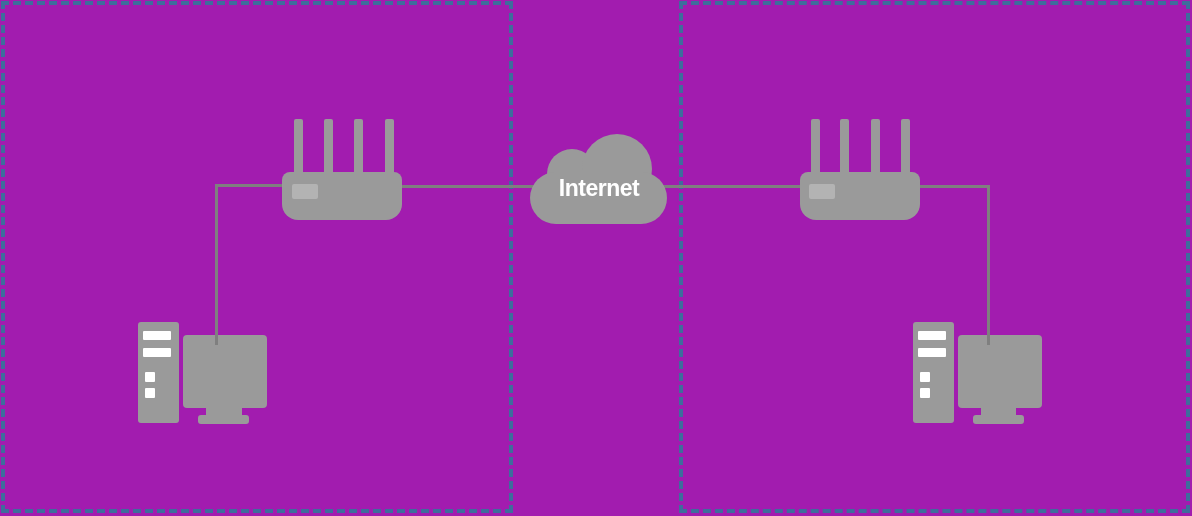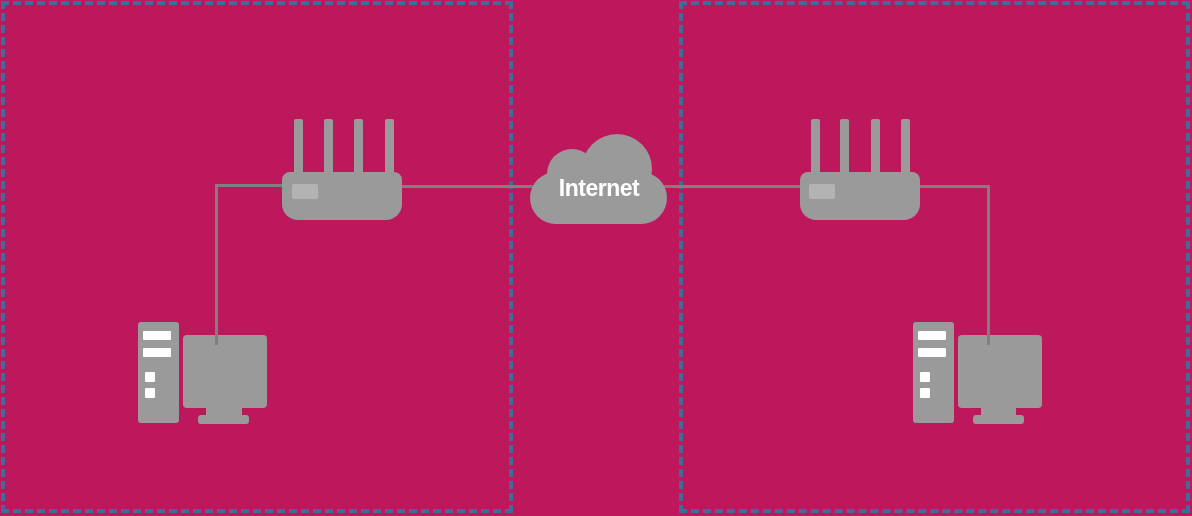--- a/index.html
+++ b/index.html
@@ -5,21 +5,21 @@
   html, body {
     margin: 0;
     padding: 0;
     background: #000000;
     font-family: "Liberation Sans", sans-serif;
   }
   .canvas {
     position: relative;
     width: 1192px;
     height: 516px;
-    background: #be185d;
+    background: #a21caf;
     overflow: hidden;
   }
   .site-box {
     position: absolute;
     box-sizing: border-box;
     border: 4px dashed #3E6D9C;
     z-index: 0;
   }
   .site-box.left  { left: 1px;   top: 1px; width: 512px; height: 512px; }
   .site-box.right { left: 679px; top: 1px; width: 511px; height: 512px; }

